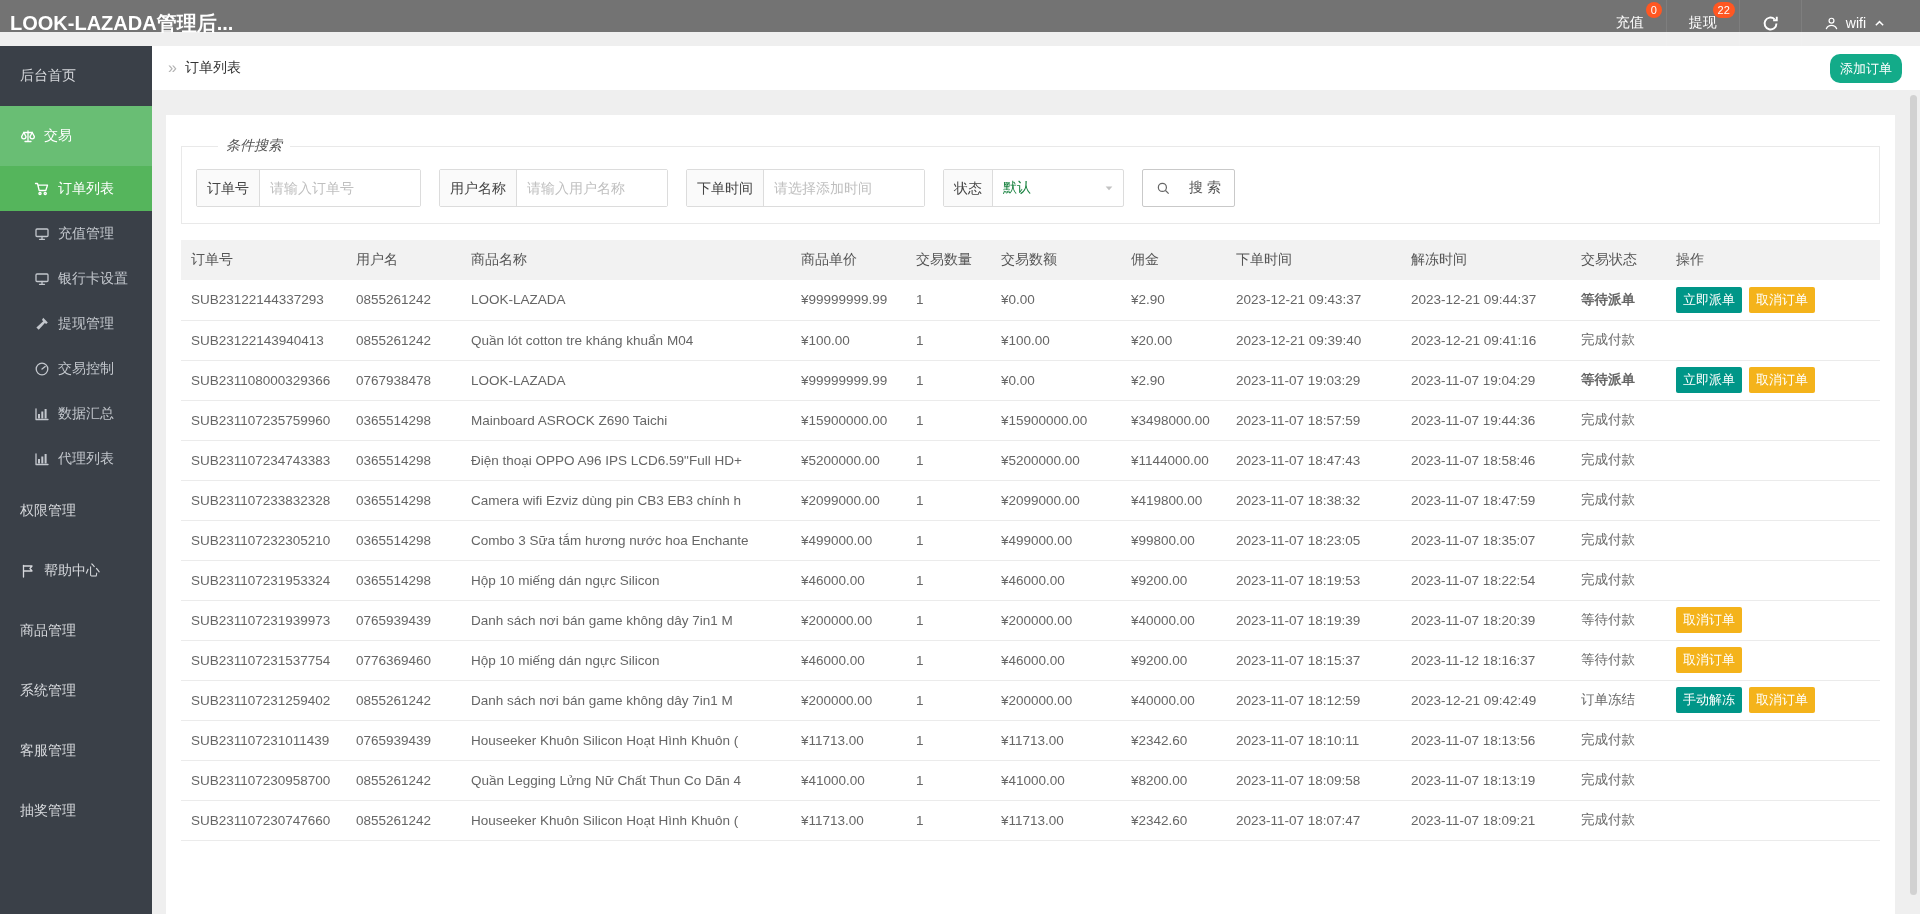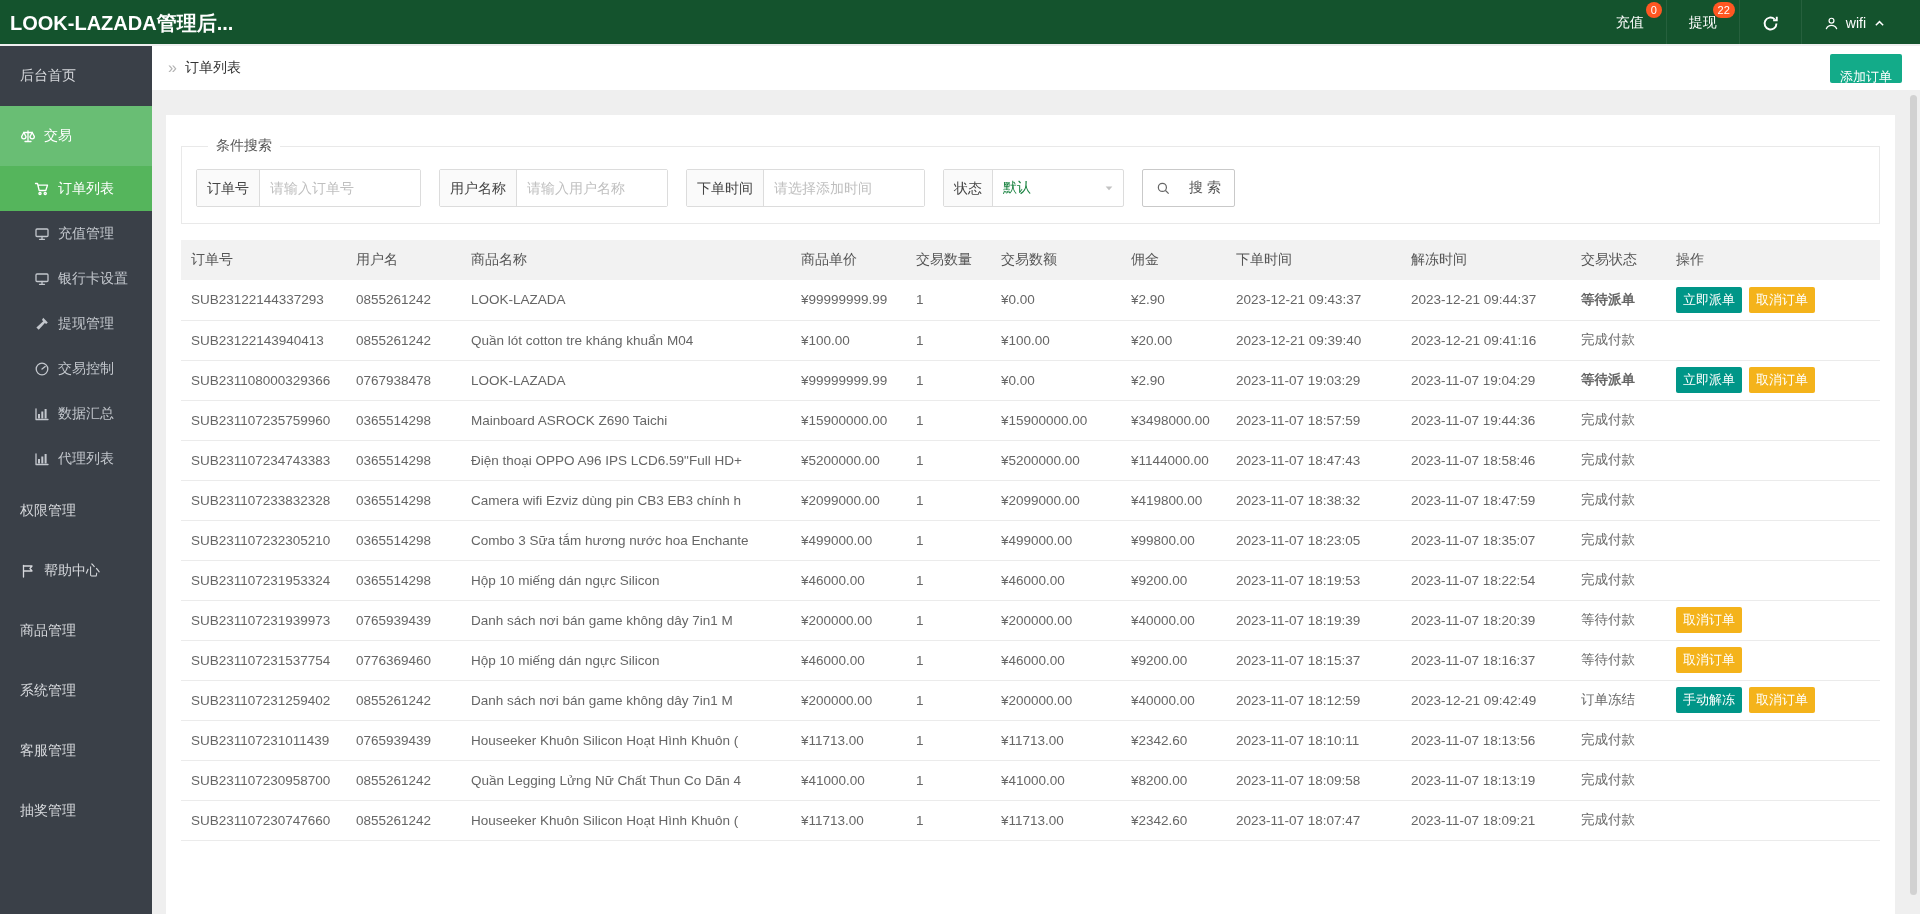--- a/index.html
+++ b/index.html
@@ -1,20 +1,20 @@
 <!DOCTYPE html>
 <html><head>
 <meta charset="utf-8">
 <style>
   * { margin:0; padding:0; box-sizing:border-box; }
   html,body { width:1920px; height:914px; overflow:hidden;
     font-family:"Liberation Sans","DejaVu Sans",sans-serif; background:#efefef; }
 
   
-  .topbar { position:absolute; left:0; top:0; width:1920px; height:44px; background:#14532d; z-index:30; }
+  .topbar { position:absolute; left:0; top:0; width:1920px; height:32px; background:#737373; z-index:30; }
   .brand { position:absolute; left:10px; top:0; height:46px; line-height:46px; color:#fff;
     font-size:20px; font-weight:bold; white-space:nowrap; }
   .tb-right { position:absolute; right:12px; top:0; height:46px; display:flex; }
   .tb-item { position:relative; display:flex; align-items:center; gap:7px; padding:0 22px; height:46px;
     color:#fff; font-size:14px; cursor:pointer; border-left:1px solid rgba(255,255,255,.08); }
   .tb-item:first-child { border-left:none; }
   .badge { position:absolute; top:2px; right:4px; background:#ff5722; color:#fff; font-size:11px;
     line-height:16px; min-width:16px; text-align:center; padding:0 5px; border-radius:9px; }
   .tb-icon svg { display:block; }
 
@@ -27,27 +27,27 @@
   .sub { height:45px; padding-left:34px; font-size:14px; color:#c3c7cd; }
   .grp.open { background:#69be74; color:#fff; }
   .sub.active { background:#55b55c; color:#fff; }
 
   
   .main { position:absolute; left:152px; top:46px; right:0; bottom:0; background:#efefef; }
   .crumbbar { position:relative; height:44px; background:#fff; }
   .crumb { position:absolute; left:16px; top:0; height:44px; display:flex; align-items:center; gap:8px; }
   .crumb .gg { color:#b3b3b3; font-size:16px; }
   .crumb .ct { color:#333; font-size:14px; }
-  .add-btn { position:absolute; right:18px; top:8px; height:29px; line-height:29px; padding:8px 10px;
-    background:#13ab89; color:#fff; font-size:13px; border:none; border-radius:2px; cursor:pointer; }
+  .add-btn { position:absolute; right:18px; top:8px; height:29px; line-height:29px; padding:0 10px;
+    background:#13ab89; color:#fff; font-size:13px; border:none; border-radius:10px; cursor:pointer; }
 
   .card { margin:25px 25px 0 14px; background:#fff; padding:22px 15px 0 15px; min-height:900px; }
 
   fieldset.search { border:1px solid #e9e9e9; padding:14px 14px 16px 14px; margin-bottom:16px; }
-  fieldset.search legend { margin-left:12px; padding:0 8px; font-size:14px; color:#555; }
+  fieldset.search legend { margin-left:22px; padding:0 8px; font-size:14px; color:#555;font-style:italic; }
   .form-row { display:flex; align-items:center; gap:18px; }
   .igroup { display:flex; height:38px; border:1px solid #dcdcdc; border-radius:2px; background:#fff; }
   .igroup .lbl { background:#fafafa; border-right:1px solid #dcdcdc; padding:0 10px; line-height:36px;
     font-size:14px; color:#444; white-space:nowrap; }
   .igroup input { border:none; outline:none; padding:0 10px; font-size:14px; color:#666; width:160px;
     font-family:inherit; }
   .igroup input::placeholder { color:#bfbfbf; }
   .selbox { display:flex; align-items:center; justify-content:space-between; width:130px; padding:0 8px 0 10px;
     font-size:14px; color:#15803d; cursor:pointer; }
   .selbox .caret svg { display:block; }
@@ -412,21 +412,21 @@
           </tr>
           <tr>
             <td>SUB231107231537754</td>
             <td>0776369460</td>
             <td>Hộp 10 miếng dán ngực Silicon</td>
             <td>¥46000.00</td>
             <td>1</td>
             <td>¥46000.00</td>
             <td>¥9200.00</td>
             <td>2023-11-07 18:15:37</td>
-            <td>2023-11-07 18:16:37</td>
+            <td>2023-11-12 18:16:37</td>
             <td>等待付款</td>
             <td><button class="btn btn-yellow">取消订单</button></td>
           </tr>
           <tr>
             <td>SUB231107231259402</td>
             <td>0855261242</td>
             <td>Danh sách nơi bán game không dây 7in1 M</td>
             <td>¥200000.00</td>
             <td>1</td>
             <td>¥200000.00</td>

